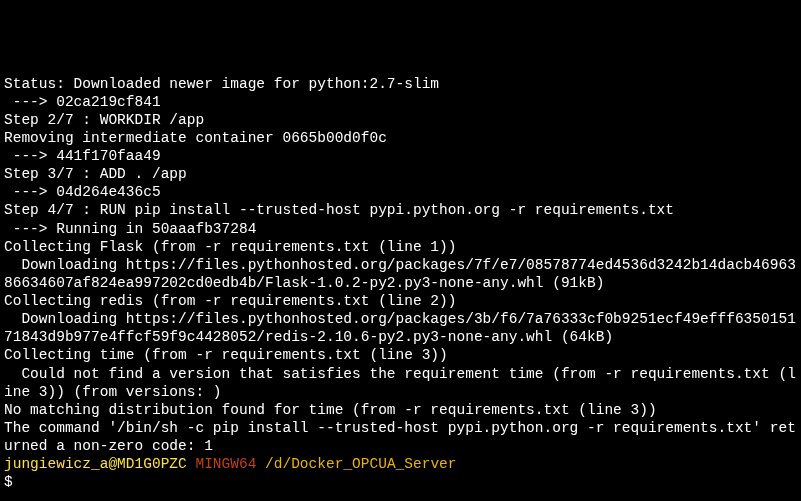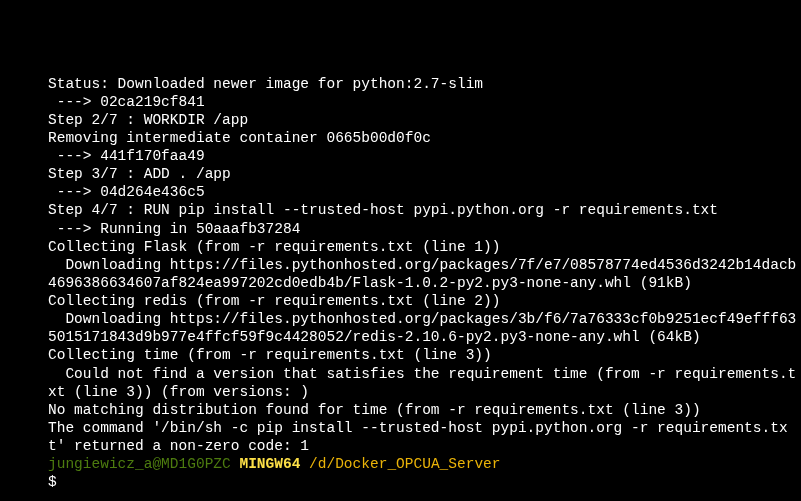--- a/index.html
+++ b/index.html
@@ -15,28 +15,26 @@
       line-height: 1.25;
       padding: 2px 4px;
       width: 801px;
       height: 501px;
       overflow: hidden;
       white-space: pre-wrap;
       word-break: break-all;
     }
     .terminal-line {
       display: block;
-      margin-left: 44px;
     }
     .prompt-user {
-      color: #4d7c0f;
+      color: #fde047;
     }
     .prompt-mingw {
-      color: #fde047;
-      font-weight: bold;
+      color: #c2410c;
     }
     .prompt-path {
       color: #eab308;
     }
     .cursor {
       color: #ffffff;
     }
   </style>
 </head>
 <body>

